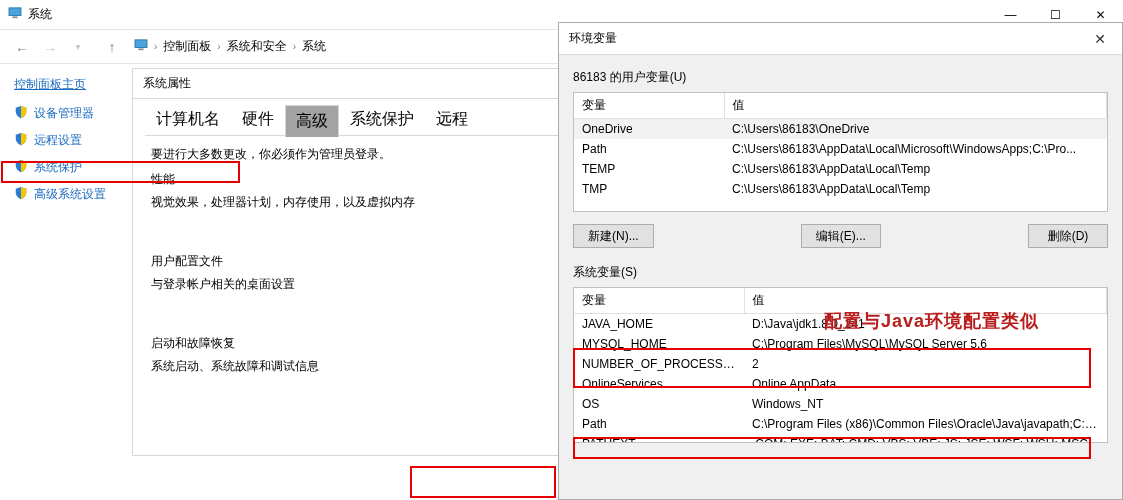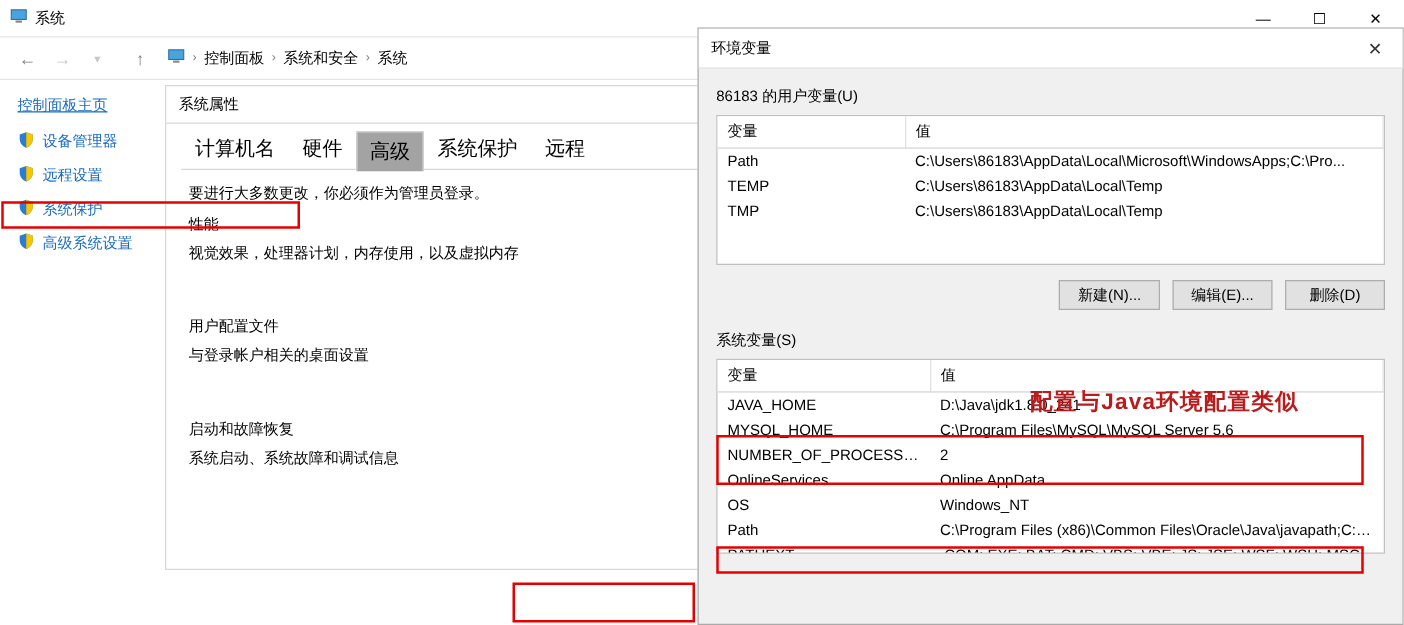--- a/index.html
+++ b/index.html
@@ -36,21 +36,21 @@
 
 .dialog { position:absolute; left:558px; top:22px; width:565px; height:478px; background:#f0f0f0; border:1px solid #aaa; }
 .dialog-title { height:32px; display:flex; align-items:center; justify-content:space-between; padding:0 10px; background:#fff; border-bottom:1px solid #ddd; }
 .dialog-body { padding:14px 14px 0 14px; }
 .var-section-label { margin-bottom:6px; }
 .var-table-wrap { border:1px solid #c0c0c0; background:#fff; }
 .var-table { width:100%; border-collapse:collapse; table-layout:fixed; }
 .var-table th { text-align:left; font-weight:normal; padding:4px 8px; border-bottom:1px solid #e0e0e0; border-right:1px solid #e0e0e0; background:#fff; }
 .var-table td { padding:3px 8px; white-space:nowrap; overflow:hidden; text-overflow:ellipsis; }
 .var-table tr.selected td { background:#f2f2f2; }
-.dialog-btn-row { display:flex; justify-content:flex-end; gap:10px; padding:12px 0 16px 0; }
+.dialog-btn-row { display:flex; justify-content:space-between; gap:10px; padding:12px 0 16px 0; }
 .close-x { font-size:14px; color:#333; width:24px; text-align:center; }
 .monitor-icon svg { width:14px; height:12px; }
 .red-annot { position:absolute; color:#b91c1c; font-weight:bold; font-size:18px; letter-spacing:1px; }
 </style>
 </head>
 <body>
 
 <div class="title-bar">
   <span class="icon monitor-icon">
     <svg viewBox="0 0 16 14">
@@ -185,20 +185,24 @@
             <col style="width:150px">
             <col>
           </colgroup>
         <thead>
             <tr>
           <th>变量</th>
           <th>值</th>
         </tr>
           </thead>
         <tbody id="user-tbody">
+            <tr class="selected">
+              <td>OneDrive</td>
+              <td>C:\Users\86183\OneDrive</td>
+            </tr>
             <tr>
               <td>Path</td>
               <td>C:\Users\86183\AppData\Local\Microsoft\WindowsApps;C:\Pro...</td>
             </tr>
             <tr>
               <td>TEMP</td>
               <td>C:\Users\86183\AppData\Local\Temp</td>
             </tr>
             <tr>
               <td>TMP</td>

